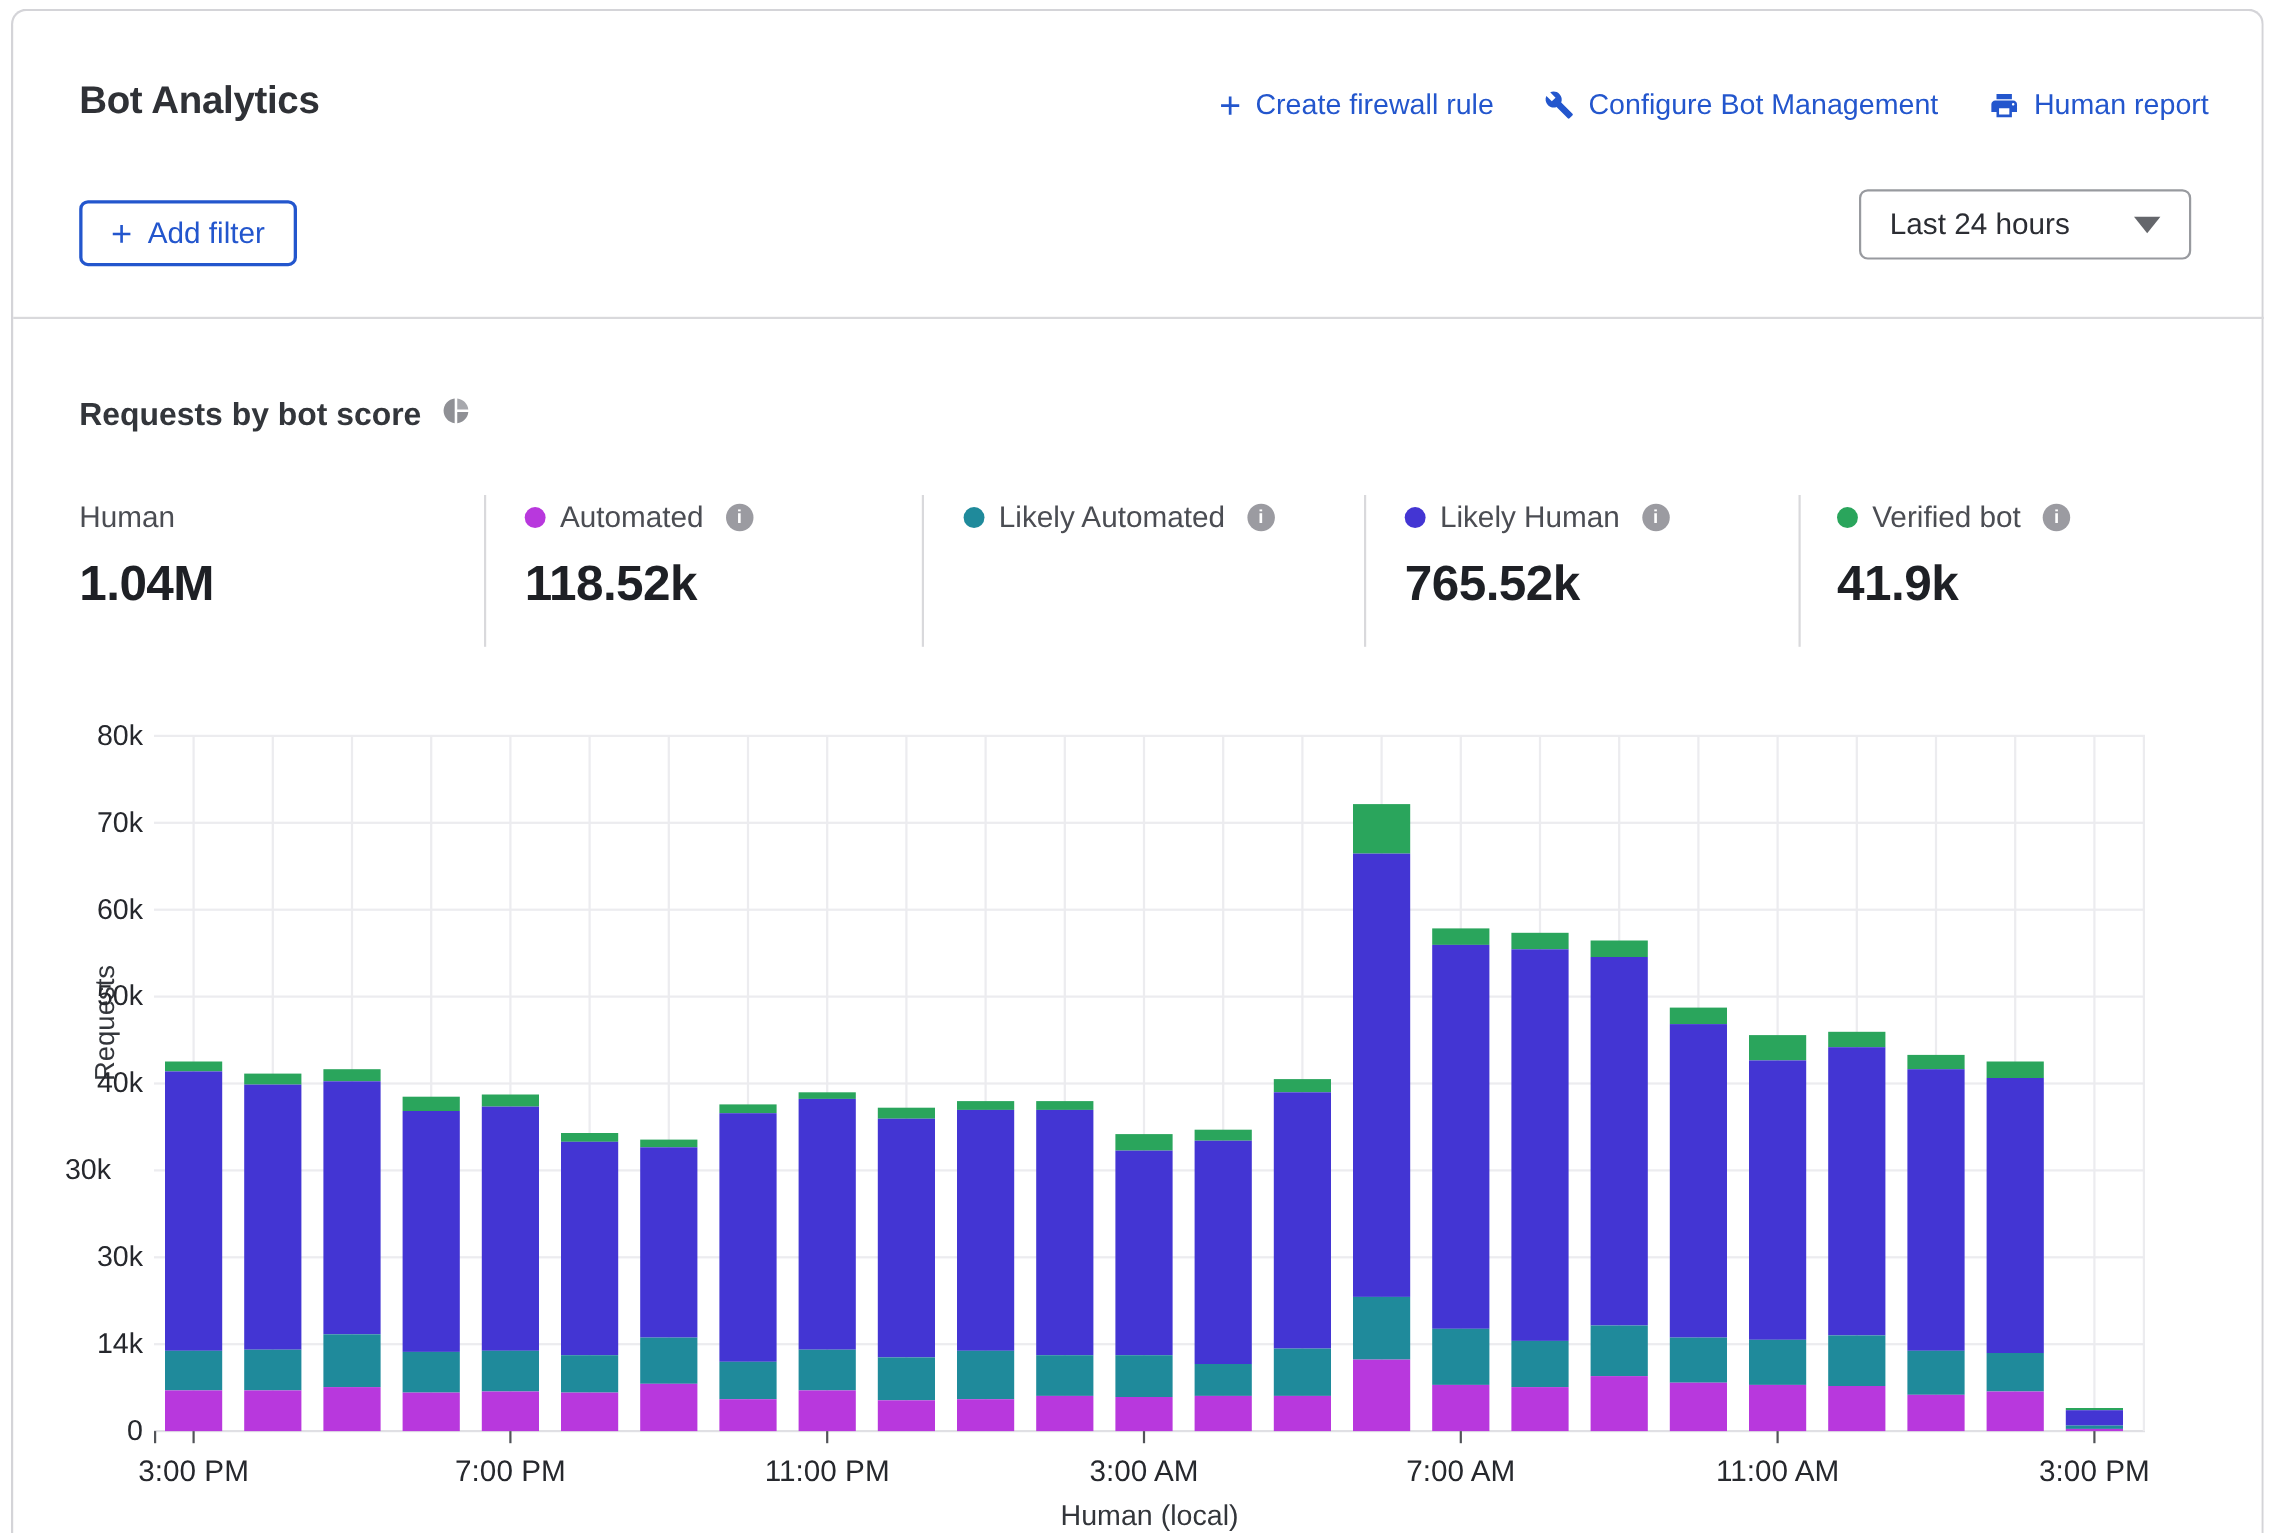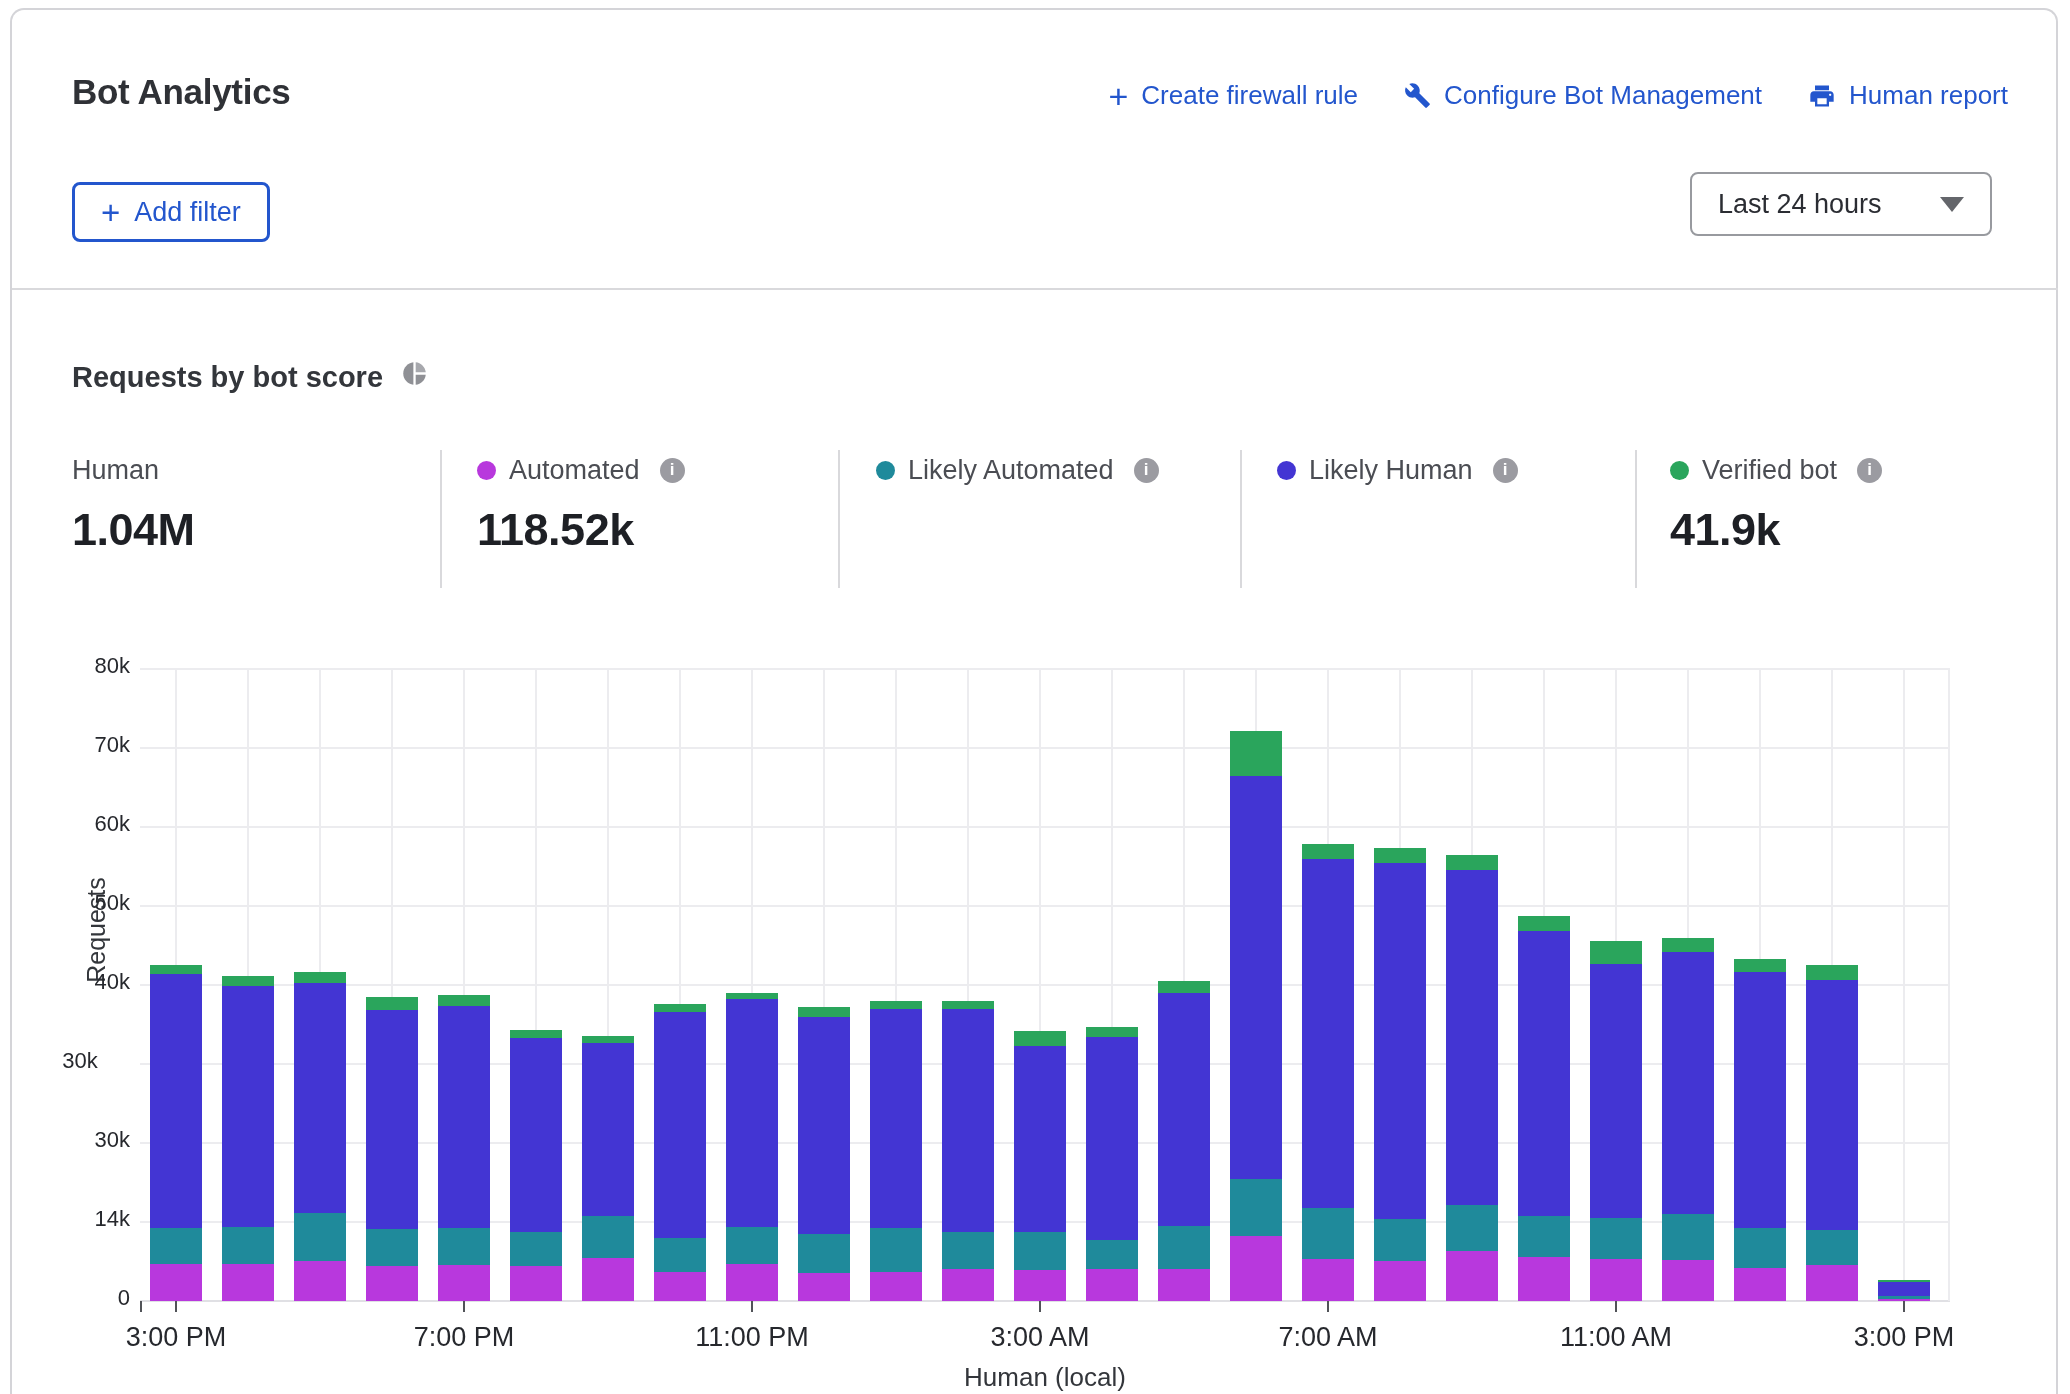--- a/index.html
+++ b/index.html
@@ -91,21 +91,21 @@
     position: absolute; left: 140px; top: 669px;
     width: 1810px; height: 632px;
   }
   .hgrid { position: absolute; left: 0; width: 100%; height: 2px; background: #ececef; }
   .hgrid.zero { background: #e0e0e4; }
   .vgrid { position: absolute; top: 0; width: 2px; height: 100%; background: #ececef; }
   .bar-group { position: absolute; bottom: 0; width: 52px; display: flex; flex-direction: column-reverse; }
   .bar-seg { width: 100%; }
   .y-label {
     position: absolute; left: 30px; width: 100px; text-align: right;
-    font-size: 22px; color: #26282d;
+    font-size: 26px; color: #26282d;
   }
   .y-axis-title {
     position: absolute; left: 96px; top: 930px;
     transform: translate(-50%, -50%) rotate(-90deg);
     font-size: 25px; color: #33363b; white-space: nowrap;
   }
   .x-label {
     position: absolute; top: 1322px; width: 220px; margin-left: -110px;
     text-align: center; font-size: 27px; color: #26282d; white-space: nowrap;
   }
@@ -192,20 +192,21 @@
     <span class="info-icon">i</span>
   </div>
 </div>
 
 <div class="stat" style="left:1277px">
   <div class="stat-row">
     <span class="stat-dot" style="background: rgb(67, 53, 211);"></span>
     <span class="stat-label">Likely Human</span>
     <span class="info-icon">i</span>
   </div>
+  <div class="stat-value">765.52k</div>
 </div>
 
 <div class="stat" style="left:1670px">
   <div class="stat-row">
     <span class="stat-dot" style="background: rgb(42, 165, 92);"></span>
     <span class="stat-label">Verified bot</span>
     <span class="info-icon">i</span>
   </div>
   <div class="stat-value">41.9k</div>
 </div>

